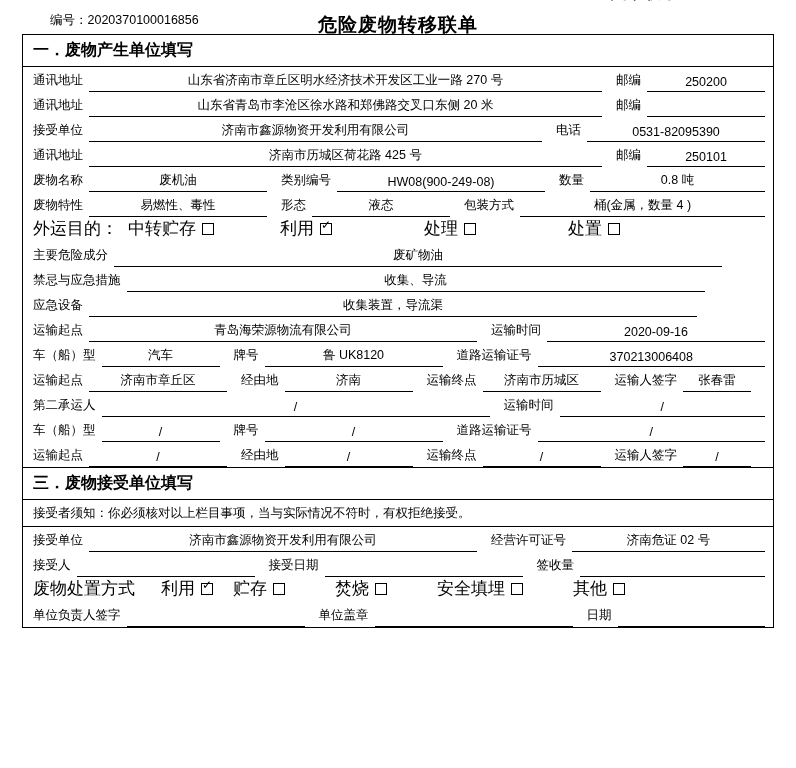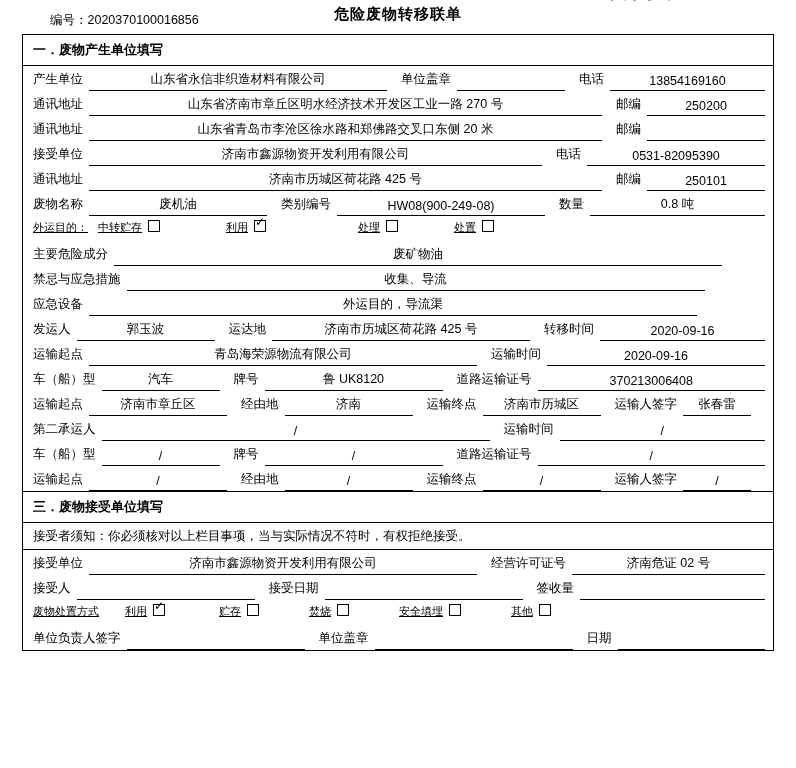--- a/index.html
+++ b/index.html
@@ -30,23 +30,23 @@
     position: absolute;
     left: 28px;
     top: 12px;
     font-size: 12.5px;
     white-space: nowrap;
   }
   .doc-title {
     position: absolute;
     left: 0;
     right: 0;
-    top: 5px;
+    top: 12px;
     text-align: center;
-    font-size: 15px;
+    font-size: 19px;
     font-weight: bold;
     letter-spacing: 1px;
   }
   .corner-mark {
     position: absolute;
     right: 96px;
     top: -12px;
     font-size: 17px;
     font-weight: bold;
     color: #111;
@@ -55,21 +55,21 @@
     line-height: 10px;
   }
   table.main {
     width: 752px;
     border-collapse: collapse;
     border: 1px solid #000;
     table-layout: fixed;
   }
   .sec-head {
     border: 1px solid #000;
-    font-size: 13px;
+    font-size: 16px;
     font-weight: bold;
     padding: 5px 8px 5px 10px;
     height: 20px;
   }
   .row td {
     border-left: 1px solid #000;
     border-right: 1px solid #000;
     padding: 0;
   }
   .cellwrap {
@@ -116,25 +116,24 @@
     content: "\2713";
     position: absolute;
     left: 0px;
     top: -5px;
     font-size: 12px;
     line-height: 12px;
   }
   .optgroup {
     display: flex;
     align-items: center;
-    font-size: 11px;
+    font-size: 17px;
     height: 25px;
     padding: 0 8px 0 10px;
     box-sizing: border-box;
-    text-decoration: underline;
   }
   .opt {
     white-space: nowrap;
     padding-bottom: 3px;
   }
 </style>
 </head>
 <body>
 
 <div class="page">
@@ -147,34 +146,20 @@
     <div class="corner-mark">国家联单</div>
   </div>
 
   <table class="main">
 
     <tbody>
         <tr>
       <td class="sec-head">一．废物产生单位填写</td>
     </tr>
 
-    <tr class="row">
-      <td>
-        <div class="cellwrap">
-          <span class="lbl">产生单位</span>
-          <span class="val" style="flex:0 0 290px">山东省永信非织造材料有限公司</span>
-          <span class="spacer"></span>
-          <span class="lbl">单位盖章</span>
-          <span class="val" style="flex:0 0 100px"></span>
-          <span class="spacer"></span>
-          <span class="lbl">电话</span>
-          <span class="val">13854169160</span>
-        </div>
-      </td>
-    </tr>
 
     <tr class="row">
       <td>
         <div class="cellwrap">
           <span class="lbl">通讯地址</span>
           <span class="val" style="flex:1 1 auto">山东省济南市章丘区明水经济技术开发区工业一路 270 号</span>
           <span class="spacer"></span>
           <span class="lbl">邮编</span>
           <span class="val" style="flex:0 0 110px">250200</span>
         </div>
@@ -226,35 +211,49 @@
           <span class="spacer"></span>
           <span class="lbl">类别编号</span>
           <span class="val" style="flex:0 0 200px">HW08(900-249-08)</span>
           <span class="spacer"></span>
           <span class="lbl">数量</span>
           <span class="val">0.8 吨</span>
         </div>
       </td>
     </tr>
 
+    <tr class="row">
+      <td>
+        <div class="cellwrap">
+          <span class="lbl">废物特性</span>
+          <span class="val" style="flex:0 0 170px">易燃性、毒性</span>
+          <span class="spacer"></span>
+          <span class="lbl">形态</span>
+          <span class="val" style="flex:0 0 130px">液态</span>
+          <span class="spacer"></span>
+          <span class="lbl">包装方式</span>
+          <span class="val">桶(金属，数量  4 )</span>
+        </div>
+      </td>
+    </tr>
 
     <tr class="row">
       <td>
         <div class="optgroup">
           <span class="opt">外运目的：</span>
           <span class="opt" style="margin-left:10px">
             <span>中转贮存</span><span class="chk"></span>
           </span>
           <span class="opt" style="margin-left:66px">
             <span>利用</span><span class="chk on"></span>
           </span>
           <span class="opt" style="margin-left:92px">
             <span>处理</span><span class="chk"></span>
           </span>
-          <span class="opt" style="margin-left:56px">
+          <span class="opt" style="margin-left:92px">
             <span>处置</span><span class="chk"></span>
           </span>
         </div>
       </td>
     </tr>
 
     <tr class="row">
       <td>
         <div class="cellwrap">
           <span class="lbl">主要危险成分</span>
@@ -269,39 +268,25 @@
           <span class="lbl">禁忌与应急措施</span>
           <span class="val" style="flex:0 0 570px">收集、导流</span>
         </div>
       </td>
     </tr>
 
     <tr class="row">
       <td>
         <div class="cellwrap">
           <span class="lbl">应急设备</span>
-          <span class="val" style="flex:0 0 600px">外运目的，导流渠</span>
-        </div>
-      </td>
-    </tr>
-
-    <tr class="row">
-      <td>
-        <div class="cellwrap">
-          <span class="lbl">发运人</span>
-          <span class="val" style="flex:0 0 130px">郭玉波</span>
-          <span class="spacer"></span>
-          <span class="lbl">运达地</span>
-          <span class="val" style="flex:0 0 250px">济南市历城区荷花路 425 号</span>
-          <span class="spacer"></span>
-          <span class="lbl">转移时间</span>
-          <span class="val">2020-09-16</span>
-        </div>
-      </td>
-    </tr>
+          <span class="val" style="flex:0 0 600px">收集装置，导流渠</span>
+        </div>
+      </td>
+    </tr>
+
 
 
 
     <tr class="row">
       <td>
         <div class="cellwrap">
           <span class="lbl">运输起点</span>
           <span class="val" style="flex:0 0 380px">青岛海荣源物流有限公司</span>
           <span class="spacer"></span>
           <span class="lbl">运输时间</span>
@@ -425,21 +410,21 @@
       </td>
     </tr>
 
     <tr class="row">
       <td>
         <div class="optgroup">
           <span class="opt">废物处置方式</span>
           <span class="opt" style="margin-left:26px">
             <span>利用</span><span class="chk on"></span>
           </span>
-          <span class="opt" style="margin-left:54px">
+          <span class="opt" style="margin-left:20px">
             <span>贮存</span><span class="chk"></span>
           </span>
           <span class="opt" style="margin-left:50px">
             <span>焚烧</span><span class="chk"></span>
           </span>
           <span class="opt" style="margin-left:50px">
             <span>安全填埋</span><span class="chk"></span>
           </span>
           <span class="opt" style="margin-left:50px">
             <span>其他</span><span class="chk"></span>

